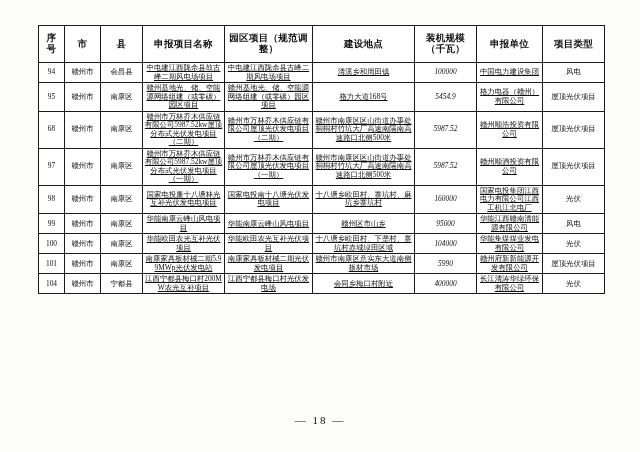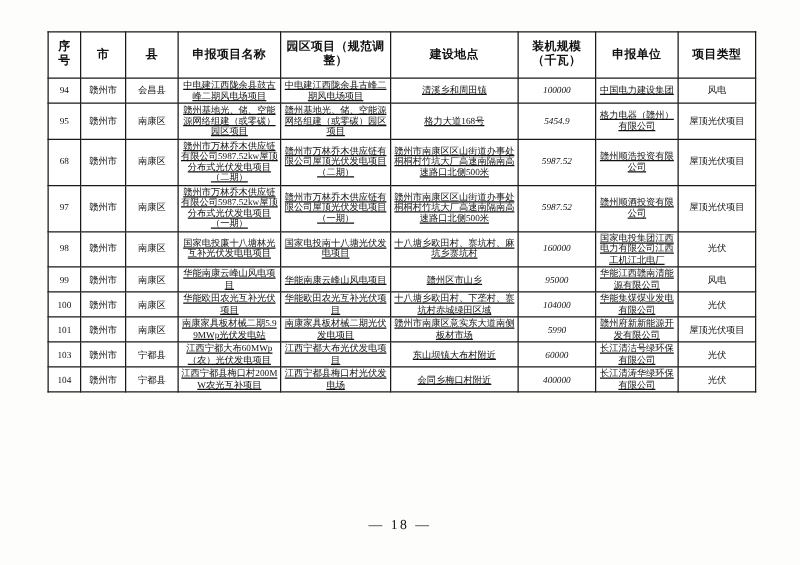--- a/index.html
+++ b/index.html
@@ -213,31 +213,20 @@
             <td class="cell-city">赣州市</td>
             <td class="cell-county">南康区</td>
             <td class="cell-decl">南康家具板材械二期5.99MWp光伏发电站</td>
             <td class="cell-proj">南康家具板材械二期光伏发电项目</td>
             <td class="cell-site">赣州市南康区意实东大道南侧板材市场</td>
             <td class="cell-cap">5990</td>
             <td class="cell-unit">赣州府新新能源开发有限公司</td>
             <td class="cell-type">屋顶光伏项目</td>
           </tr>
           <tr>
-            <td class="cell-no">103</td>
-            <td class="cell-city">赣州市</td>
-            <td class="cell-county">宁都县</td>
-            <td class="cell-decl">江西宁都大布60MWp（农）光伏发电项目</td>
-            <td class="cell-proj">江西宁都大布光伏发电项目</td>
-            <td class="cell-site">东山坝镇大布村附近</td>
-            <td class="cell-cap">60000</td>
-            <td class="cell-unit">长江清洁号绿环保有限公司</td>
-            <td class="cell-type">光伏</td>
-          </tr>
-          <tr>
             <td class="cell-no">104</td>
             <td class="cell-city">赣州市</td>
             <td class="cell-county">宁都县</td>
             <td class="cell-decl">江西宁都县梅口村200MW农光互补项目</td>
             <td class="cell-proj">江西宁都县梅口村光伏发电场</td>
             <td class="cell-site">会同乡梅口村附近</td>
             <td class="cell-cap">400000</td>
             <td class="cell-unit">长江清涛华绿环保有限公司</td>
             <td class="cell-type">光伏</td>
           </tr>

